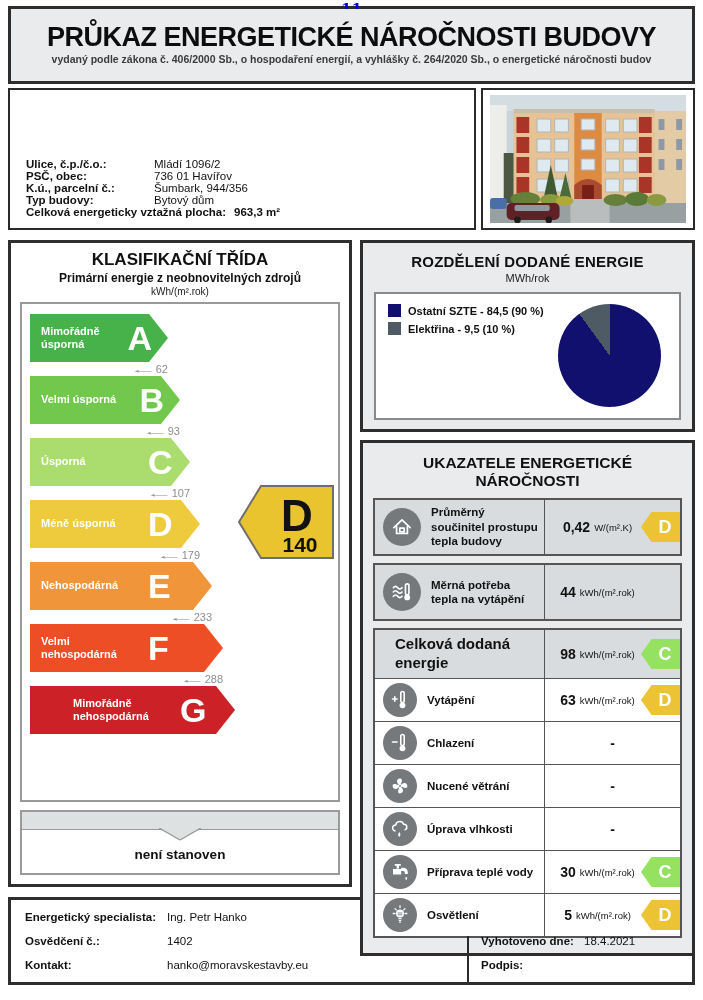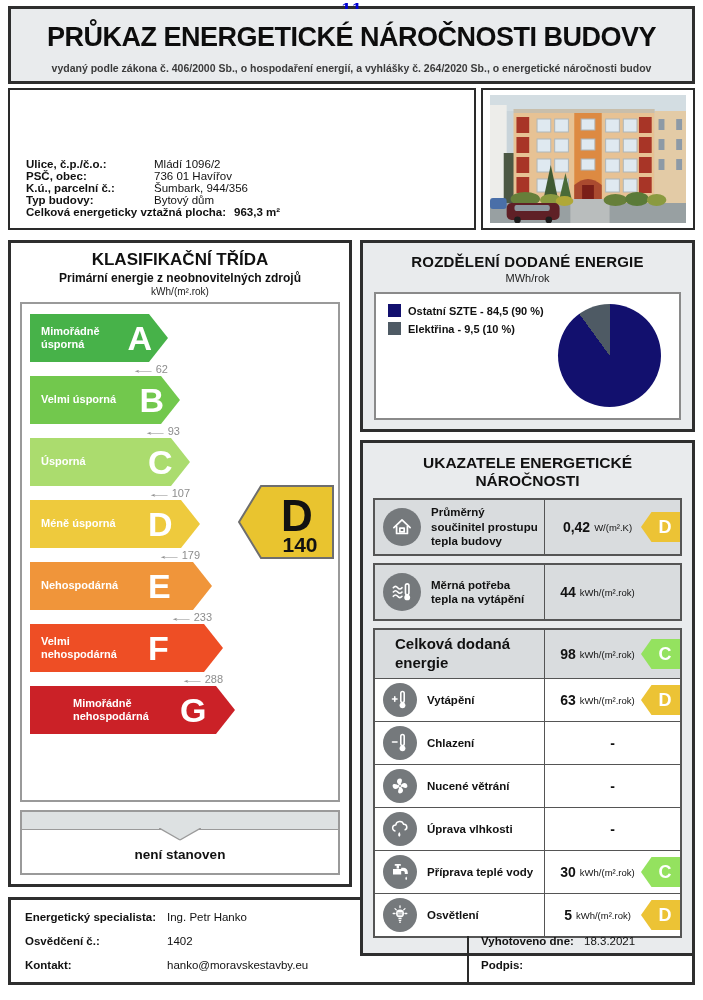--- a/index.html
+++ b/index.html
@@ -6,21 +6,21 @@
   body { background:#fff; font-family:"Liberation Sans", sans-serif; color:#111; }
   .page { position:relative; width:703px; height:1000px; background:#fff; margin:0 auto; overflow:hidden; }
 
   
   .top-link-clip { position:absolute; top:0; left:0; width:100%; height:9px; overflow:hidden; text-align:center; z-index:5; }
   .top-link-clip span { display:inline-block; margin-top:-9px; color:#0000d4; font-weight:bold; font-size:15px; font-family:"DejaVu Serif", serif; text-decoration:underline; }
 
   
   .header-box { margin:6px 8px 0; height:78px; border:3px solid #2e2e2e; background:#e9ebed; text-align:center; padding-top:13px; }
   .header-title { font-size:27px; font-weight:bold; letter-spacing:-0.5px; color:#0d0d0d; }
-  .header-sub { margin-top:9px; font-size:10.5px; font-weight:bold; color:#3b3b3b; }
+  .header-sub { font-size:10.5px; font-weight:bold; color:#3b3b3b; }
 
   
   .info-row { margin:4px 8px 0; height:142px; display:flex; gap:5px; }
   .address-box { flex:1; border:2px solid #2a2a2a; background:#fff; padding:13px 16px 10px; display:flex; flex-direction:column; justify-content:flex-end; }
   .addr-line { display:flex; font-size:11.5px; align-items:baseline; }
   .addr-label { font-weight:bold; width:128px; flex:none; }
   .addr-value { font-weight:normal; }
   .addr-line.wide .addr-label { width:auto; margin-right:8px; }
   .addr-line.wide .addr-value { font-weight:bold; }
   .photo-box { width:214px; flex:none; border:2px solid #2a2a2a; background:#fff; padding:5px 7px; }
@@ -511,21 +511,21 @@
         <span>hanko@moravskestavby.eu</span>
       </div>
     </div>
     <div class="foot-right">
       <div class="foot-line">
         <span class="foot-label">Ev. č. průkazu:</span>
         <span>342618.0</span>
       </div>
       <div class="foot-line">
         <span class="foot-label">Vyhotoveno dne:</span>
-        <span>18.3.2021</span>
+        <span>18.4.2021</span>
       </div>
       <div class="foot-line">
         <span class="foot-label">Podpis:</span>
         <span></span>
       </div>
     </div>
   </div>
 
 </div>
 

